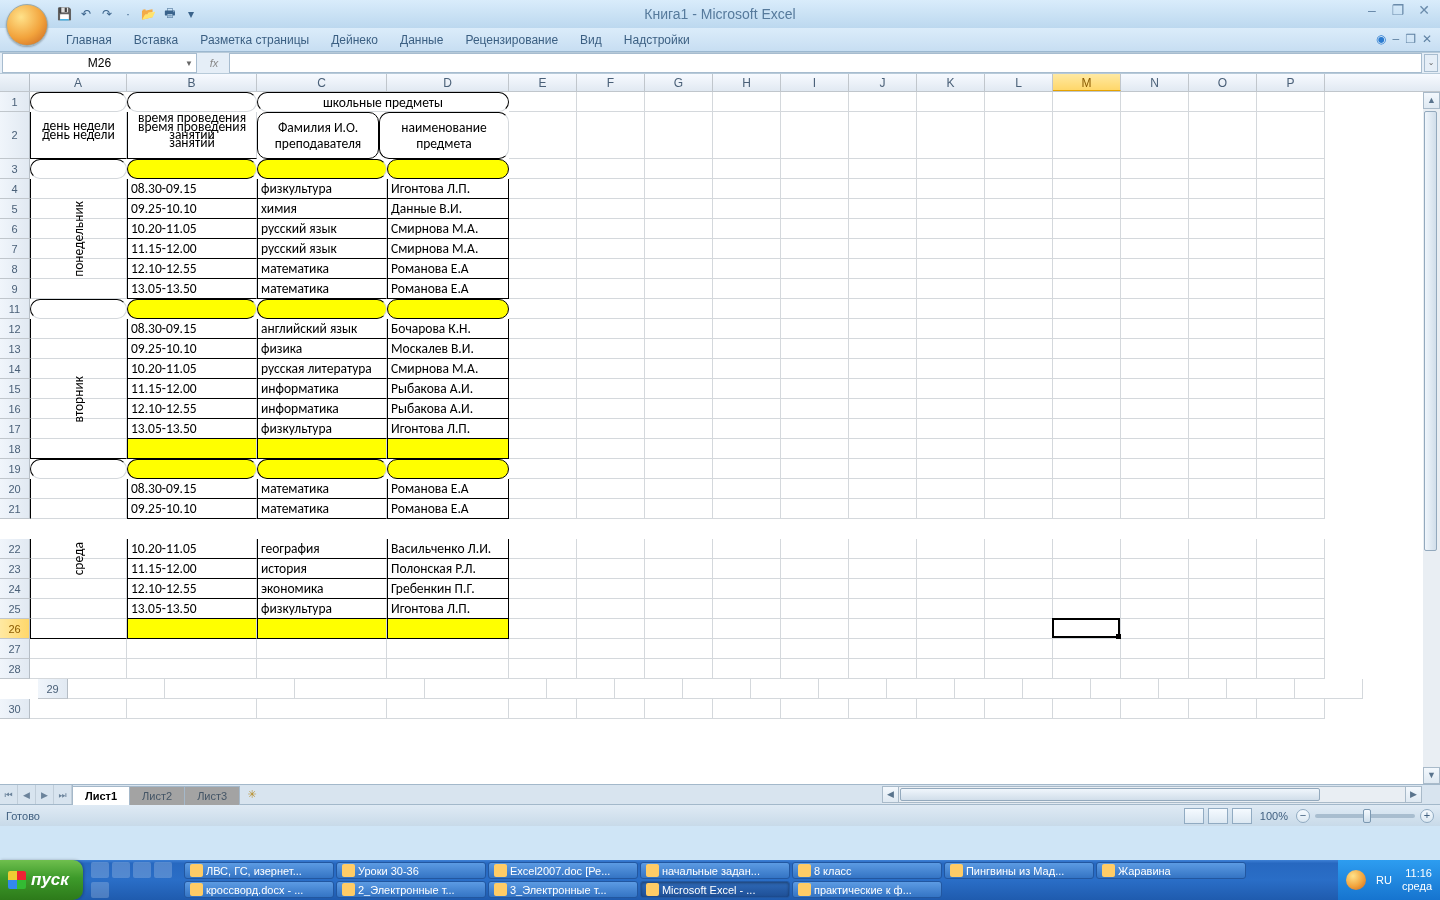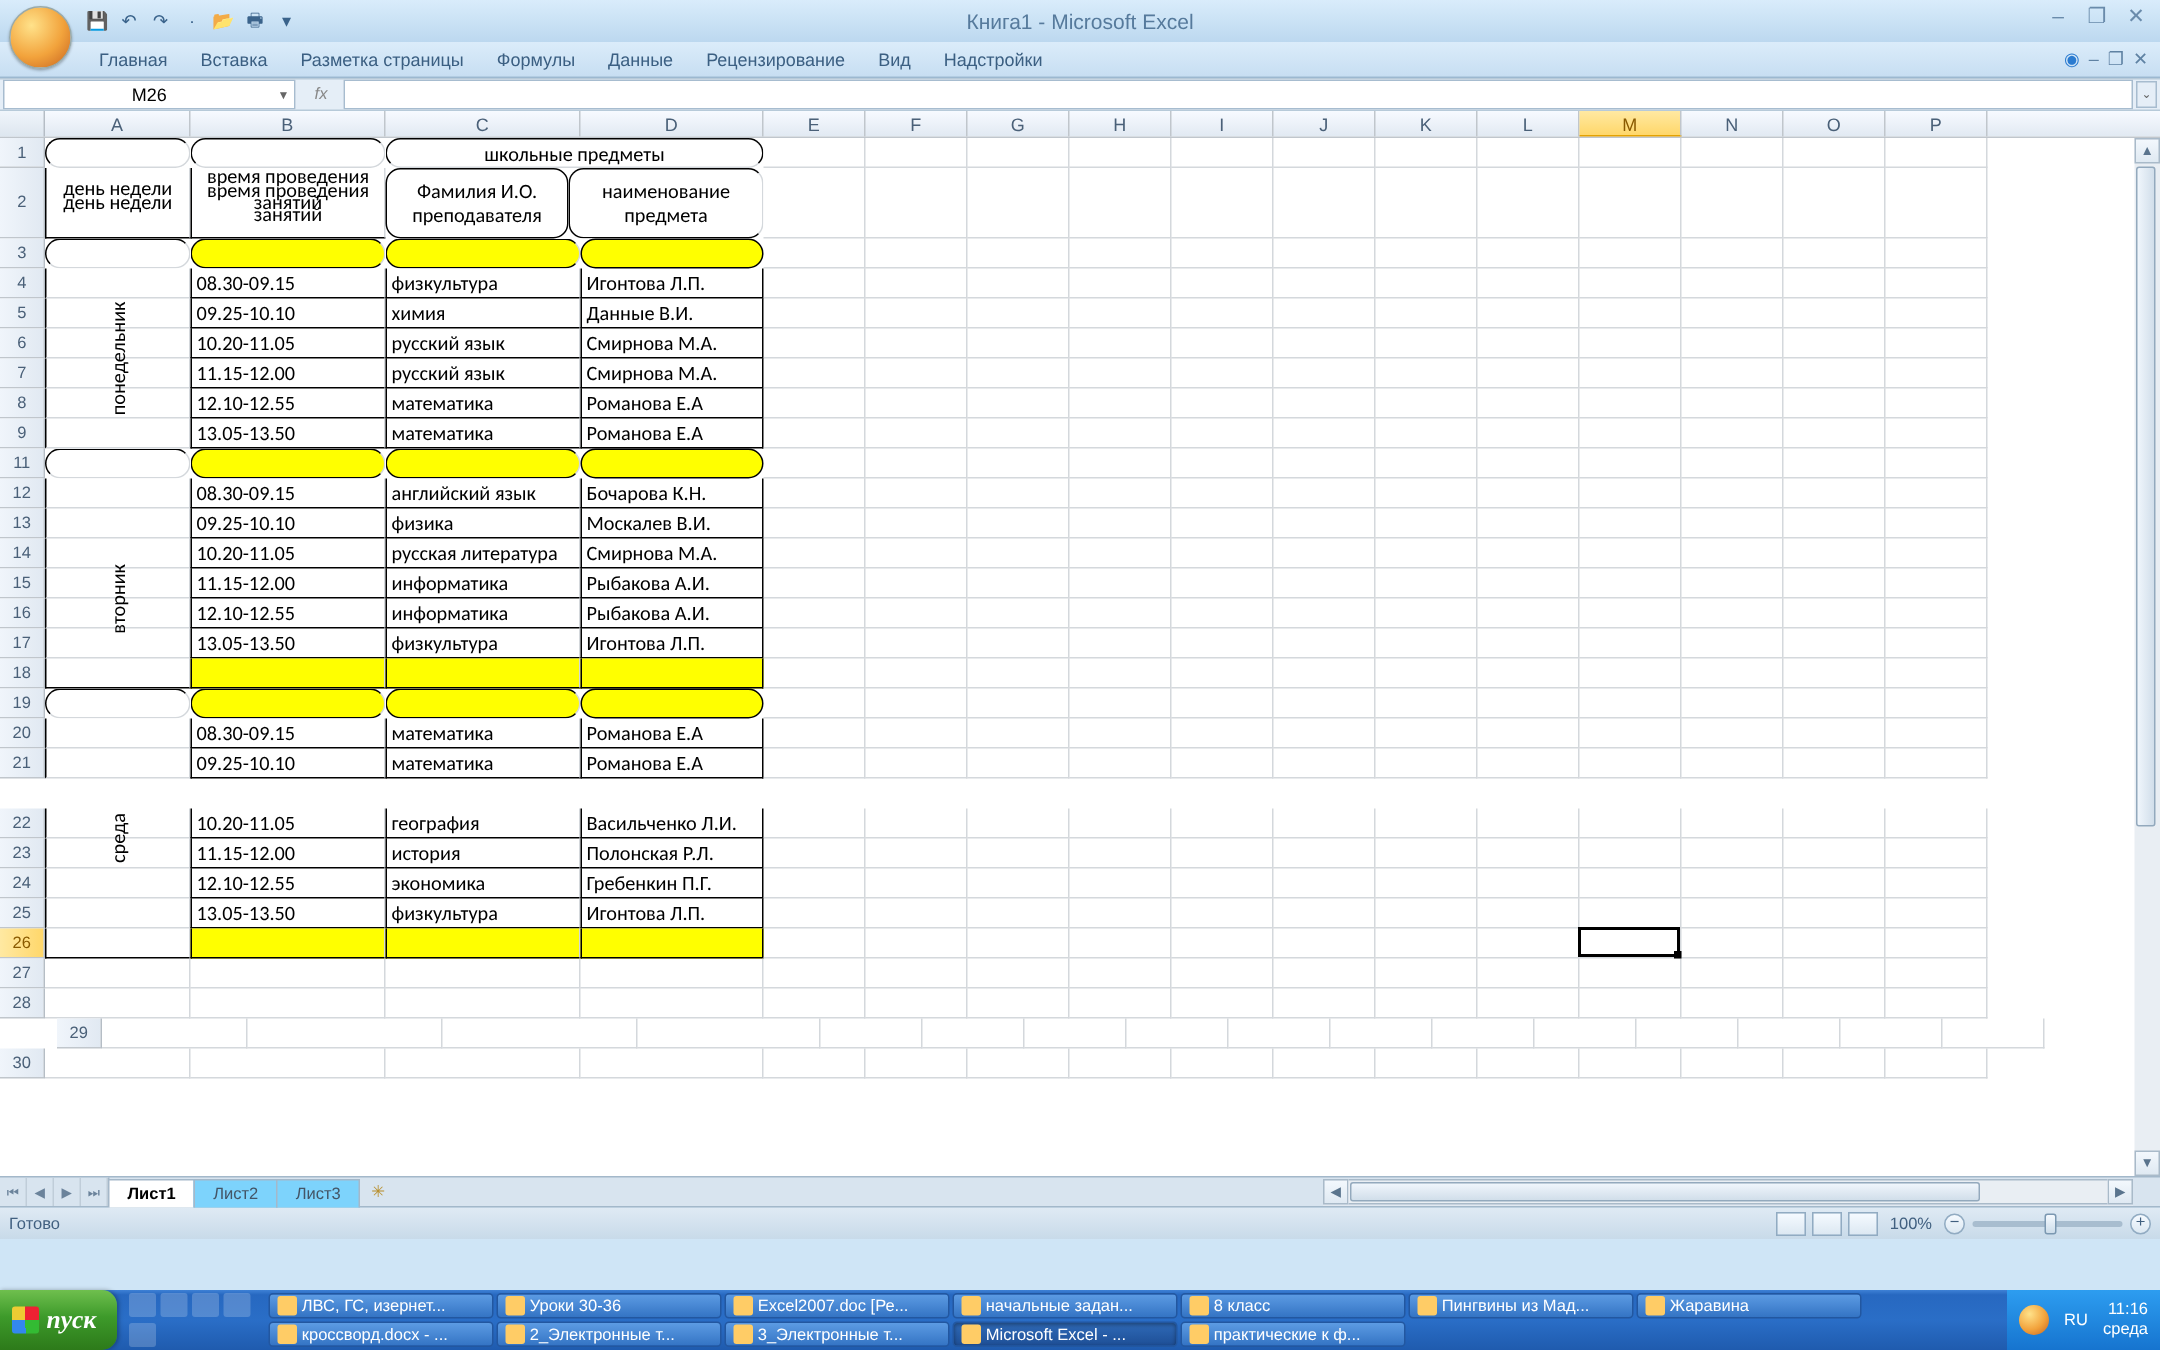--- a/index.html
+++ b/index.html
@@ -50,21 +50,21 @@
 .vertical { writing-mode:vertical-rl; transform:rotate(180deg); text-align:center; width:100%; display:flex; align-items:center; justify-content:center; }
 
 
 .selcell { position:absolute; border:2px solid #000; background:transparent; pointer-events:none; }
 .selcell::after { content:""; position:absolute; right:-3px; bottom:-3px; width:5px; height:5px; background:#000; }
 
 
 .sheetrow { height:20px; background:#d8e4ef; border-top:1px solid #a3b8ca; display:flex; align-items:center; position:relative; }
 .navbtns { display:flex; border-right:1px solid #a3b8ca; height:100%; }
 .navbtns span { width:18px; text-align:center; font-size:9px; color:#6b839b; line-height:20px; border-right:1px solid #c0cdd9; }
-.stab { padding:0 12px; height:19px; line-height:19px; background:#7dd3fc; border:1px solid #a5b8c9; border-bottom:none; margin-top:1px; margin-left:-1px; font-size:11px; color:#456; }
+.stab { padding:0 12px; height:19px; line-height:19px; background:#a3a3a3; border:1px solid #a5b8c9; border-bottom:none; margin-top:1px; margin-left:-1px; font-size:11px; color:#456; }
 .stab.active { background:#fff; font-weight:bold; color:#000; }
 .stab-add { width:24px; text-align:center; font-size:11px; color:#b89030; }
 .hscroll { position:absolute; right:18px; height:18px; width:540px; background:#e1e9f1; display:flex; align-items:center; }
 .hscroll .arr { width:17px; height:17px; border:1px solid #a9bac9; background:linear-gradient(#f3f8fd,#dfe9f2); text-align:center; font-size:9px; line-height:15px; color:#5a748d; }
 .hscroll .track { flex:1; height:17px; border-top:1px solid #a9bac9; border-bottom:1px solid #a9bac9; position:relative; background:#e9eef3; }
 .hscroll .thumb { position:absolute; left:1px; top:1px; height:13px; width:420px; background:linear-gradient(#f0f6fc,#d1deea); border:1px solid #93a9bd; border-radius:2px; }
 
 .vscroll { position:absolute; right:0; top:18px; bottom:0; width:17px; background:#e9eef3; }
 .vscroll .arr { height:17px; border:1px solid #a9bac9; background:linear-gradient(#f3f8fd,#dfe9f2); text-align:center; font-size:9px; line-height:15px; color:#5a748d; }
 .vscroll .track { position:absolute; top:18px; bottom:18px; left:0; right:0; }
@@ -74,21 +74,21 @@
 .status { height:22px; background:linear-gradient(#dfeaf4,#c8dae9); border-top:1px solid #a3b8ca; display:flex; align-items:center; padding:0 6px; font-size:11px; color:#416080; }
 .status .right { margin-left:auto; display:flex; align-items:center; gap:4px; }
 .viewbtn { width:20px; height:16px; border:1px solid #91abc2; background:linear-gradient(#f5faff,#dce8f2); }
 .zoom { display:flex; align-items:center; gap:5px; }
 .zoom .slider { width:100px; height:4px; background:#a8bdcf; position:relative; border-radius:2px; }
 .zoom .slider .th { position:absolute; left:48px; top:-5px; width:8px; height:14px; background:linear-gradient(#f5faff,#cdddea); border:1px solid #7b98b1; border-radius:2px; }
 .zoom .pm { width:14px; height:14px; border:1px solid #91abc2; border-radius:7px; background:linear-gradient(#f5faff,#dce8f2); text-align:center; line-height:11px; font-size:11px; }
 
 
 .taskbar { position:absolute; bottom:0; left:0; right:0; height:40px; background:linear-gradient(#3e81d6 0%,#2768c0 8%,#2a6ec7 50%,#1f5bae 100%); display:flex; align-items:center; }
-.start { height:40px; padding:0 14px 0 8px; background:linear-gradient(#6fbf4e,#3d9a2a 45%,#2d7a1a); color:#fff; font-style:italic; font-weight:bold; font-size:17px; display:flex; align-items:center; gap:5px; border-radius:0 10px 10px 0; box-shadow:1px 0 3px rgba(0,0,0,.3);font-family:Liberation Serif, serif; }
+.start { height:40px; padding:0 14px 0 8px; background:linear-gradient(#6fbf4e,#3d9a2a 45%,#2d7a1a); color:#fff; font-style:italic; font-weight:bold; font-size:17px; display:flex; align-items:center; gap:5px; border-radius:0 10px 10px 0; box-shadow:1px 0 3px rgba(0,0,0,.3); }
 .start .flag { width:18px; height:18px; background:conic-gradient(#e23 0 90deg,#3b3 90deg 180deg,#38e 180deg 270deg,#ec3 270deg); border-radius:2px; }
 .ql { display:flex; gap:4px; padding:0 8px; flex-direction:column; justify-content:center; height:100%;}
 .ql-row { display:flex; gap:3px; }
 .ql .i { width:18px; height:16px; background:rgba(255,255,255,.2); border-radius:2px; }
 .tasks { display:flex; flex:1; gap:2px; flex-wrap:wrap; padding:2px 4px; height:100%; align-content:stretch; }
 .task { height:17px; background:linear-gradient(#5c9be3,#3474c4); border:1px solid #2257a0; border-radius:3px; color:#fff; font-size:11px; padding:0 5px; display:flex; align-items:center; gap:3px; overflow:hidden; width:150px; }
 .task.active { background:linear-gradient(#2f6ab8,#1e4f96); box-shadow:inset 0 1px 3px rgba(0,0,0,.4); }
 .task .ti { width:13px; height:13px; background:#fc6; border-radius:2px; flex:none; }
 .tray { height:100%; background:linear-gradient(#2d9df0,#1674cf); padding:0 8px; display:flex; align-items:center; gap:10px; color:#fff; font-size:11px; }
 .tray .clock { text-align:right; line-height:13px; }
@@ -114,21 +114,21 @@
     <span>–</span>
     <span>❐</span>
     <span>✕</span>
   </div>
 </div>
 
 <div class="ribbon-tabs" id="ribbon-tabs">
     <div class="tab">Главная</div>
     <div class="tab">Вставка</div>
     <div class="tab">Разметка страницы</div>
-    <div class="tab">Формулы</div>
+    <div class="tab">Дейнеко</div>
     <div class="tab">Данные</div>
     <div class="tab">Рецензирование</div>
     <div class="tab">Вид</div>
     <div class="tab">Надстройки</div>
   </div>
 <div class="ribbon-help">
   <span style="color:#2b7bd0;">◉</span>
   <span>–</span>
   <span>❐</span>
   <span>✕</span>

